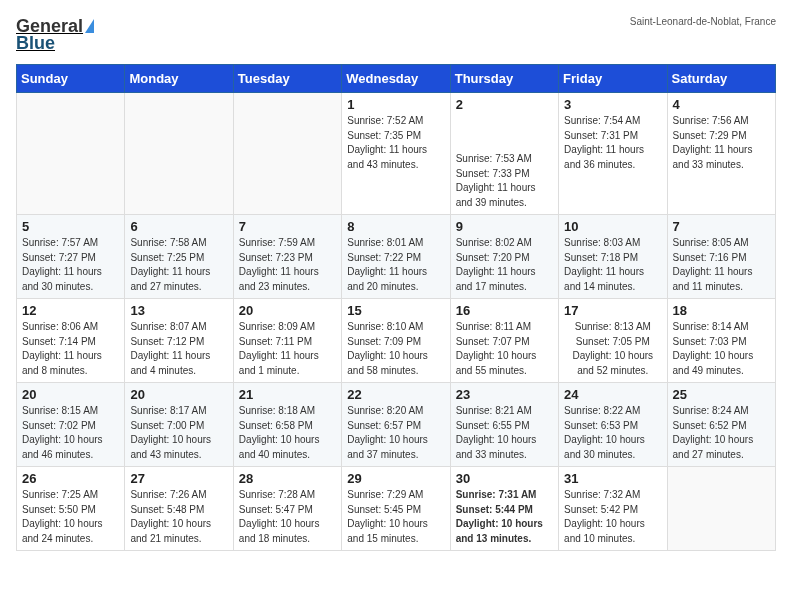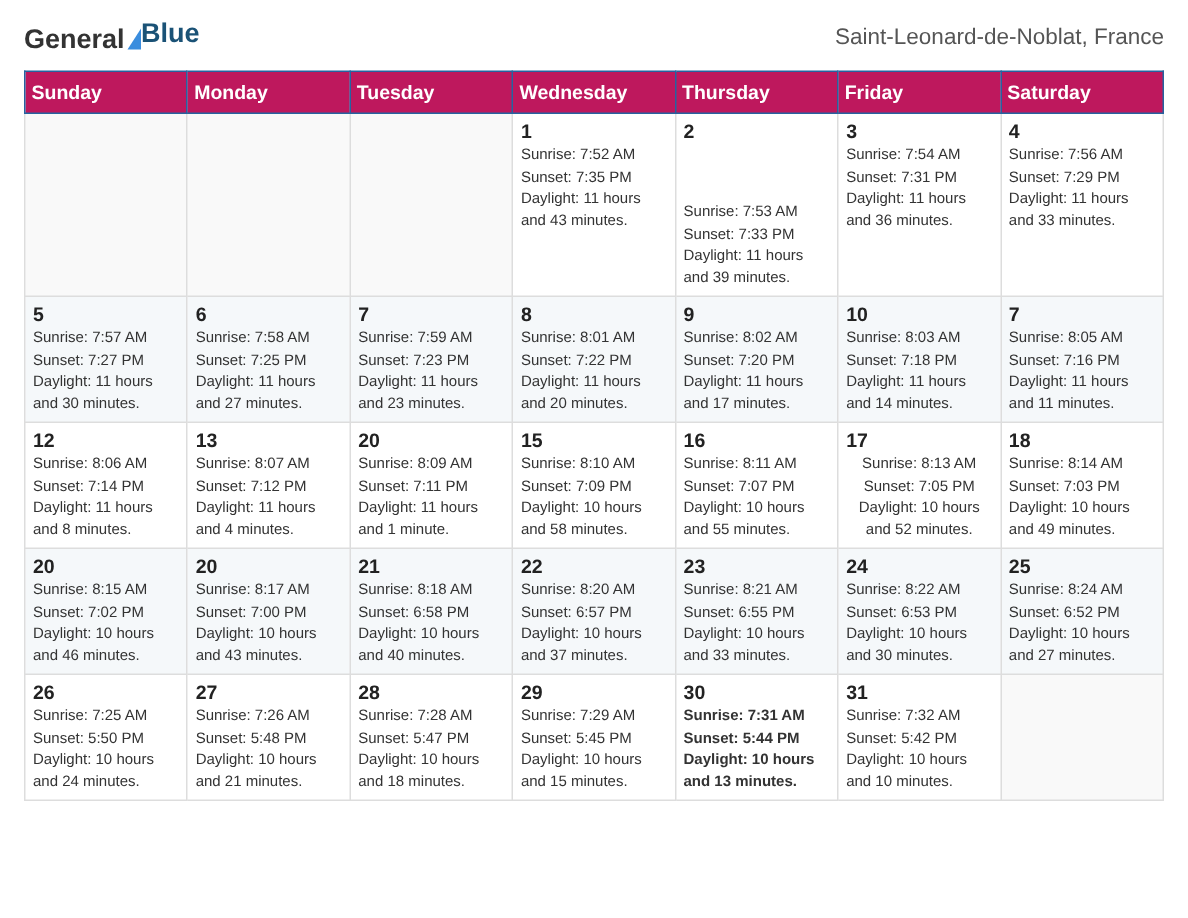--- a/index.html
+++ b/index.html
@@ -11,46 +11,47 @@
       padding: 16px;
     }
     .header {
       display: flex;
       justify-content: space-between;
       align-items: flex-start;
       margin-bottom: 10px;
     }
     .logo {
       display: flex;
-      flex-direction: row;
+      flex-direction: column;
       align-items: flex-start;
+      text-decoration: underline;
     }
     .logo-line {
       display: flex;
       align-items: center;
     }
     .title-area {
       text-align: right;
     }
     .month-title {
       font-size: 32px;
       font-weight: bold;
       color: #333;
     }
     .location-title {
-      font-size: 15px;
+      font-size: 10px;
       color: #555;
     }
     .calendar {
       width: 100%;
       border-collapse: collapse;
       border: 1px solid #ccc;
     }
     .calendar th {
-      background-color: #be185d;
+      background-color: #1d4ed8;
       color: white;
       font-size: 13px;
       font-weight: bold;
       padding: 6px 4px;
       text-align: left;
       border: 1px solid #2563a0;
     }
     .calendar td {
       vertical-align: top;
       width: 14.28%;

